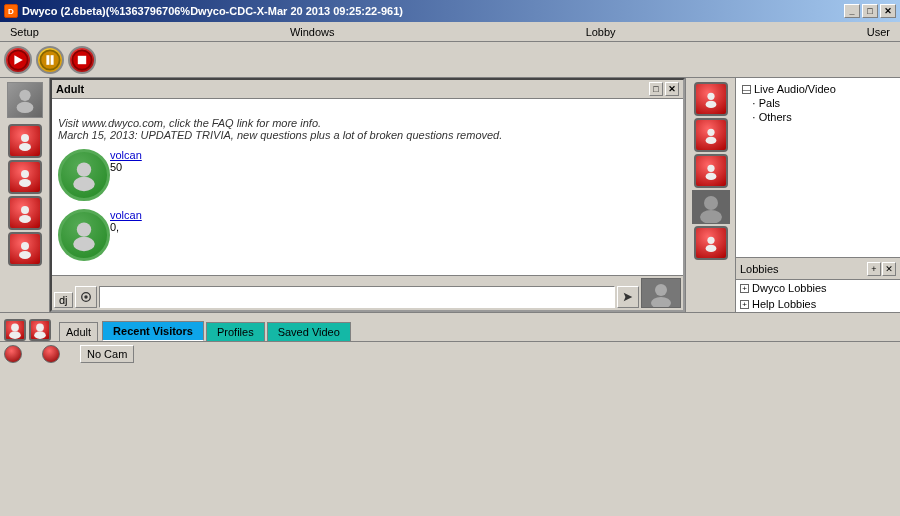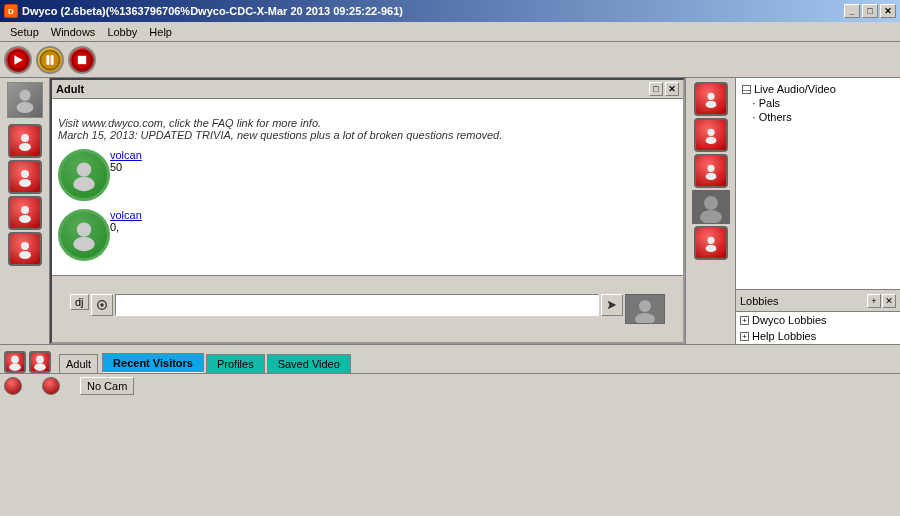--- a/index.html
+++ b/index.html
@@ -26,20 +26,21 @@
     }
 
     
     .menu-bar {
       background: #d4d0c8;
       height: 20px;
       display: flex;
       align-items: center;
       padding: 0 4px;
       border-bottom: 1px solid #808080;
+      justify-content: space-between;
     }
     .menu-item {
       padding: 2px 6px;
       cursor: pointer;
       font-size: 11px;
     }
 
     
     .toolbar {
       background: #d4d0c8;
@@ -130,22 +131,22 @@
       border-radius: 50%;
       display: flex; align-items: center; justify-content: center;
     }
 
     .msg-content { font-size: 11px; }
     .msg-username { color: #0000cc; text-decoration: underline; cursor: pointer; }
 
     
     .input-bar {
       display: flex;
-      align-items: flex-start;
-      padding: 18px;
+      align-items: flex-end;
+      padding: 2px;
       background: #d4d0c8;
       border-top: 1px solid #808080;
       gap: 2px;
     }
     .dj-btn {
       padding: 1px 4px; font-size: 11px;
       background: #d4d0c8; border: 1px solid; border-color: #fff #808080 #808080 #fff;
       cursor: pointer;
     }
     .cam-btn {
@@ -286,21 +287,21 @@
     <div class="tb-btn">_</div>
     <div class="tb-btn">□</div>
     <div class="tb-btn" style="font-weight:bold;">✕</div>
   </div>
 </div>
 
 <div class="menu-bar">
   <div class="menu-item">Setup</div>
   <div class="menu-item">Windows</div>
   <div class="menu-item">Lobby</div>
-  <div class="menu-item">Help</div>
+  <div class="menu-item">User</div>
 </div>
 
 <div class="toolbar">
   <div class="toolbar-btn red">
     <svg viewBox="0 0 20 20">
       <circle cx="10" cy="10" r="8" fill="#cc0000" stroke="#880000" stroke-width="1.5"></circle>
       <path d="M7 6 L7 14 L14 10 Z" fill="white"></path>
     </svg>
   </div>
   <div class="toolbar-btn yellow">

